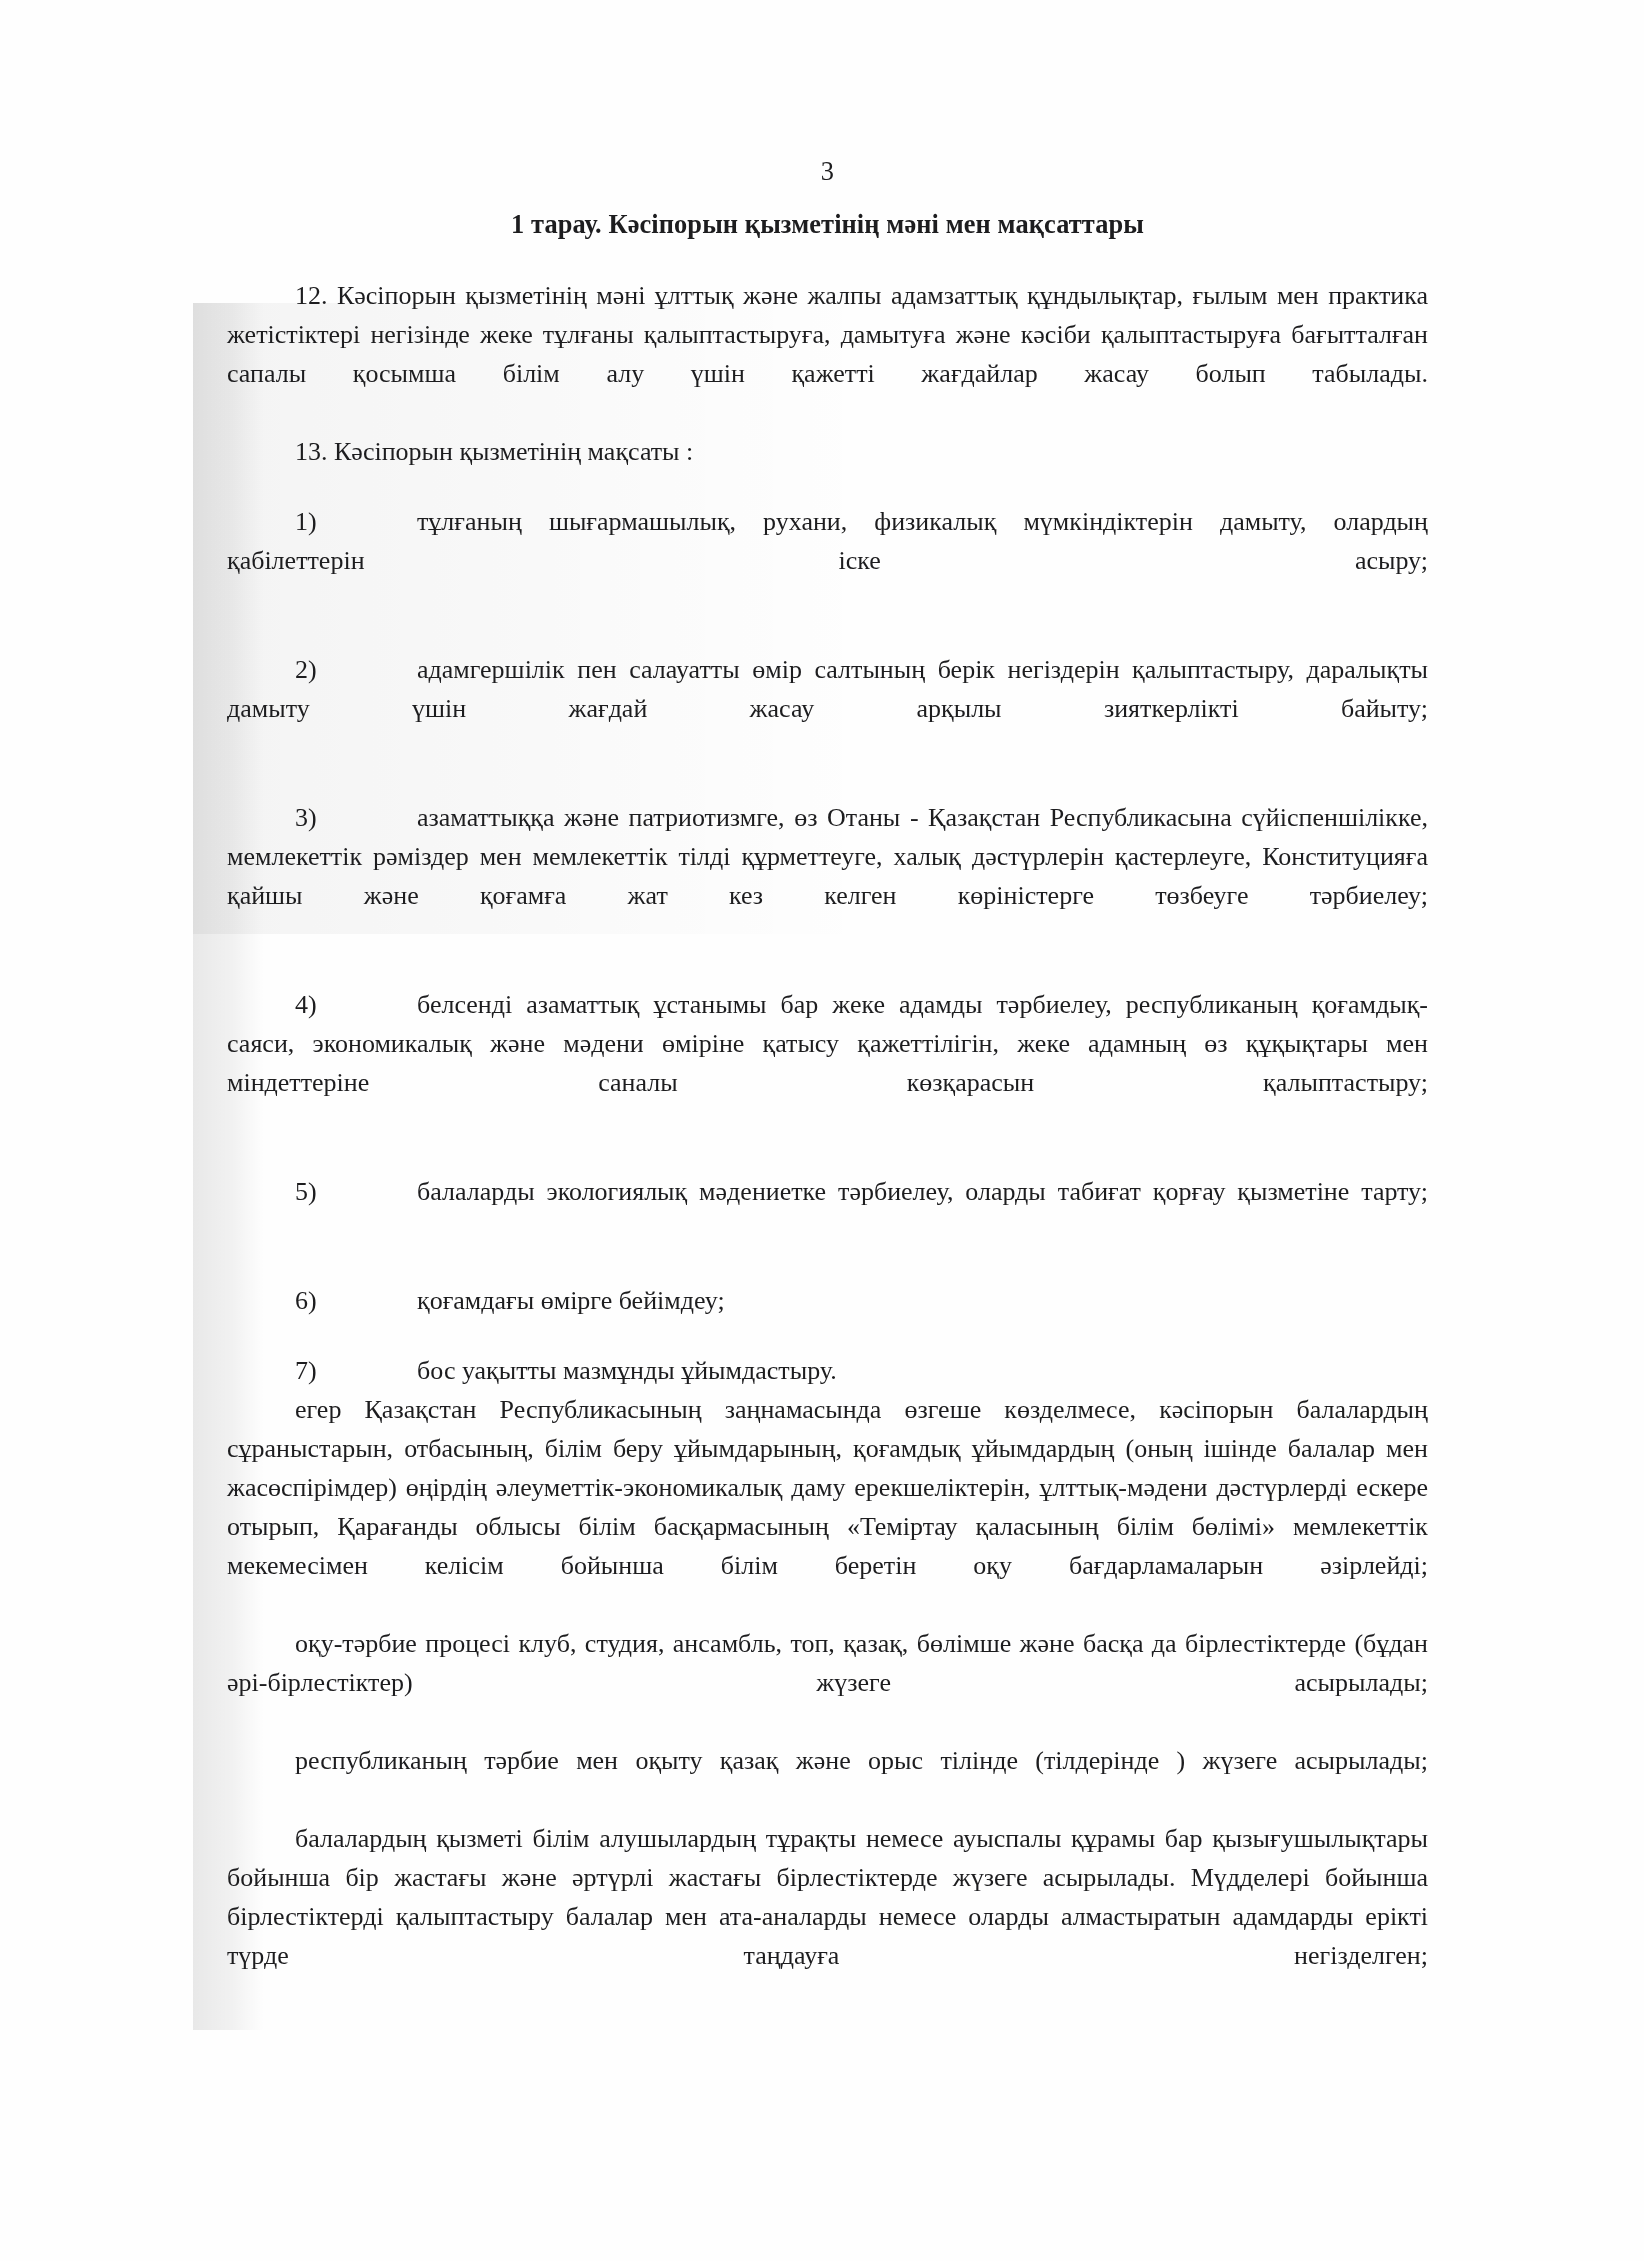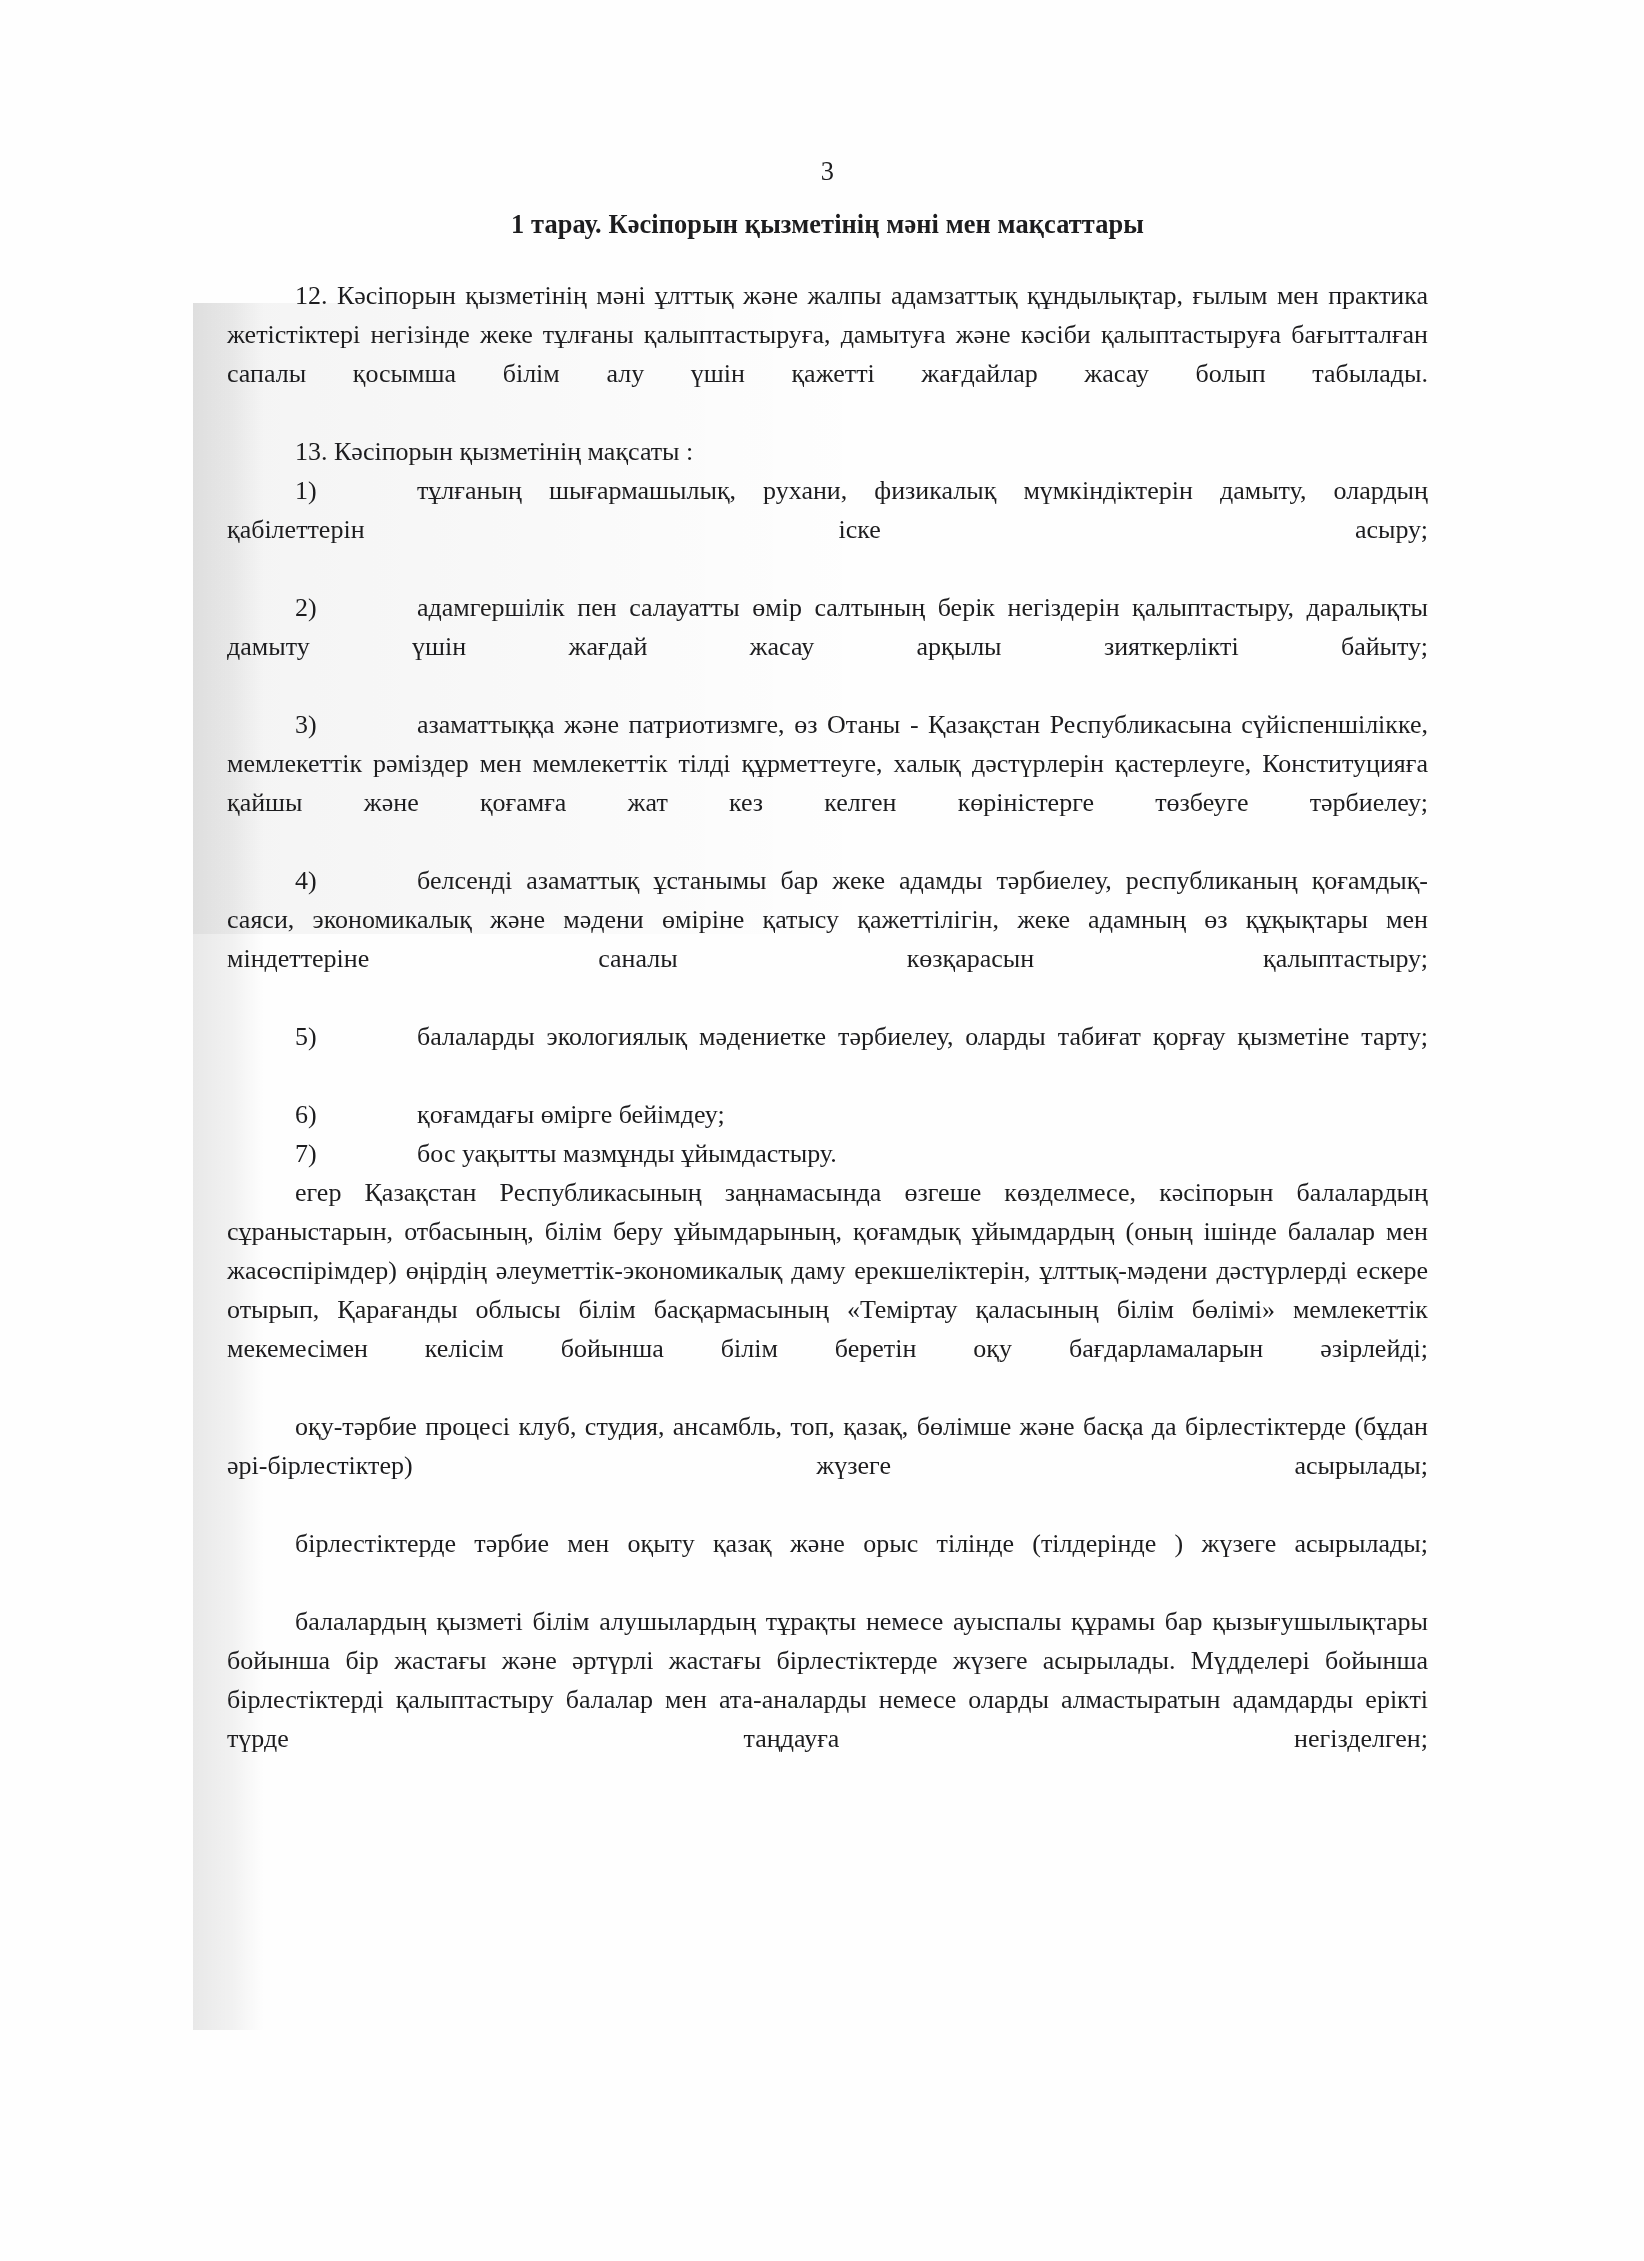--- a/index.html
+++ b/index.html
@@ -63,20 +63,21 @@
     line-height: 39px;
   }
   p.para {
     margin: 0;
     text-align: justify;
     text-indent: 68px;
     hyphens: none;
   }
   p.para.item {
     text-indent: 0;
+    margin-top: 31px;
   }
   .marker-wide {
     display: inline-block;
     width: 122px;
     margin-left: 68px;
   }
   
   p.para::after {
     content: "";
     display: inline-block;
@@ -116,20 +117,20 @@
 
       <p class="para item nostretch"><span class="marker-wide">6)</span><span>қоғамдағы өмірге бейімдеу;</span></p>
 
       <p class="para item nostretch"><span class="marker-wide">7)</span><span>бос уақытты мазмұнды ұйымдастыру.</span></p>
 
 
       <p class="para">егер Қазақстан Республикасының заңнамасында өзгеше көзделмесе, кәсіпорын балалардың сұраныстарын, отбасының, білім беру ұйымдарының, қоғамдық ұйымдардың (оның ішінде балалар мен жасөспірімдер) өңірдің әлеуметтік-экономикалық даму ерекшеліктерін, ұлттық-мәдени дәстүрлерді ескере отырып, Қарағанды облысы білім басқармасының «Теміртау қаласының білім бөлімі» мемлекеттік мекемесімен келісім бойынша білім беретін оқу бағдарламаларын әзірлейді;</p>
 
       <p class="para">оқу-тәрбие процесі клуб, студия, ансамбль, топ, қазақ, бөлімше және басқа да бірлестіктерде (бұдан әрі-бірлестіктер) жүзеге асырылады;</p>
 
-      <p class="para">бірлестіктерде тәрбие мен оқыту қазақ және орыс тілінде (тілдерінде ) жүзеге асырылады;</p>
+      <p class="para">республиканың тәрбие мен оқыту қазақ және орыс тілінде (тілдерінде ) жүзеге асырылады;</p>
 
       <p class="para">балалардың қызметі білім алушылардың тұрақты немесе ауыспалы құрамы бар қызығушылықтары бойынша бір жастағы және әртүрлі жастағы бірлестіктерде жүзеге асырылады. Мүдделері бойынша бірлестіктерді қалыптастыру балалар мен ата-аналарды немесе оларды алмастыратын адамдарды ерікті түрде таңдауға негізделген;</p>
 
     </div>
   </div>
 </div>
 
 
 </body></html>

